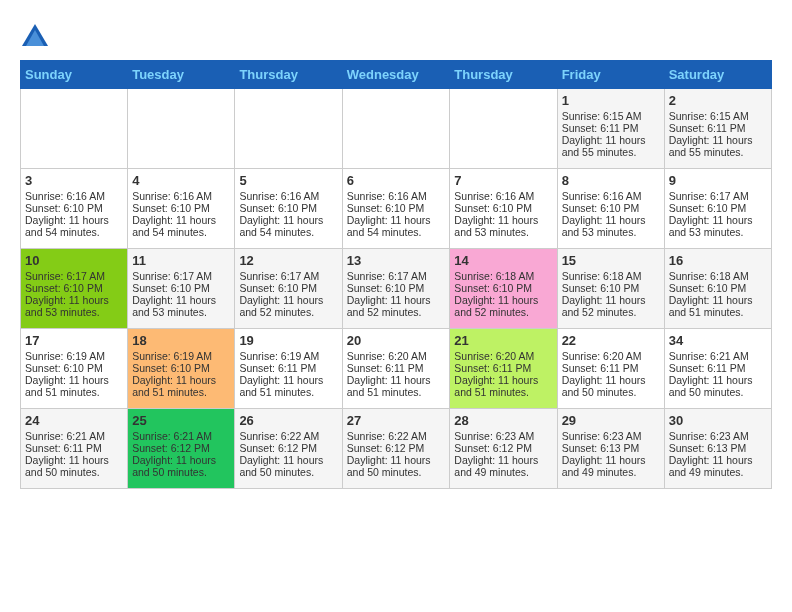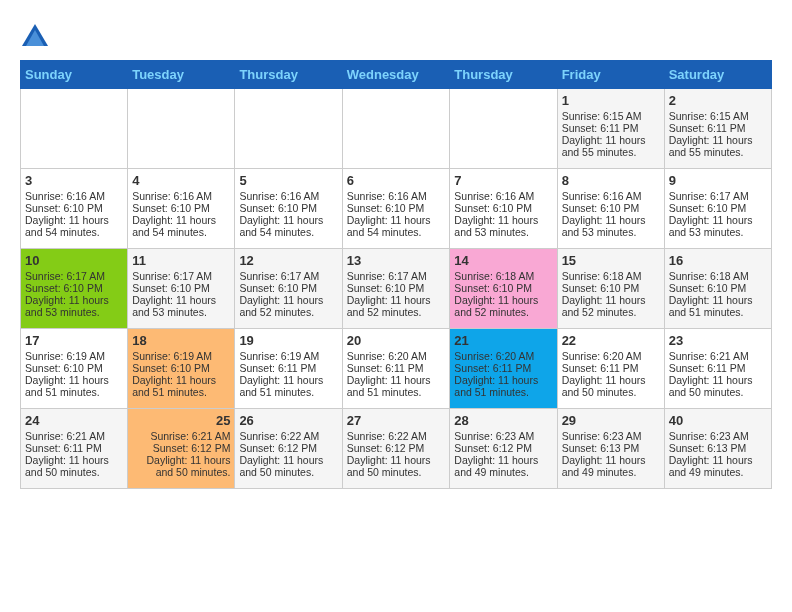--- a/index.html
+++ b/index.html
@@ -268,51 +268,51 @@
           <span style="display: block;">Daylight: 11 hours</span>
           <span style="display: block;">and 51 minutes.</span>
         </td>
         <td style="background: rgb(255, 255, 255);">
           <span class="day-num">20</span>
           <span style="display: block;">Sunrise: 6:20 AM</span>
           <span style="display: block;">Sunset: 6:11 PM</span>
           <span style="display: block;">Daylight: 11 hours</span>
           <span style="display: block;">and 51 minutes.</span>
         </td>
-        <td style="background: #0ea5e9;">
+        <td style="background: #bef264;">
           <span class="day-num">21</span>
           <span style="display: block;">Sunrise: 6:20 AM</span>
           <span style="display: block;">Sunset: 6:11 PM</span>
           <span style="display: block;">Daylight: 11 hours</span>
           <span style="display: block;">and 51 minutes.</span>
         </td>
         <td style="background: rgb(255, 255, 255);">
           <span class="day-num">22</span>
           <span style="display: block;">Sunrise: 6:20 AM</span>
           <span style="display: block;">Sunset: 6:11 PM</span>
           <span style="display: block;">Daylight: 11 hours</span>
           <span style="display: block;">and 50 minutes.</span>
         </td>
         <td style="background: rgb(255, 255, 255);">
-          <span class="day-num">23</span>
+          <span class="day-num">34</span>
           <span style="display: block;">Sunrise: 6:21 AM</span>
           <span style="display: block;">Sunset: 6:11 PM</span>
           <span style="display: block;">Daylight: 11 hours</span>
           <span style="display: block;">and 50 minutes.</span>
         </td>
       </tr>
       <tr>
         <td style="background: rgb(245, 245, 245);">
           <span class="day-num">24</span>
           <span style="display: block;">Sunrise: 6:21 AM</span>
           <span style="display: block;">Sunset: 6:11 PM</span>
           <span style="display: block;">Daylight: 11 hours</span>
           <span style="display: block;">and 50 minutes.</span>
         </td>
-        <td style="background: #fdba74; text-align: right;">
+        <td style="background: #22c55e;">
           <span class="day-num">25</span>
           <span style="display: block;">Sunrise: 6:21 AM</span>
           <span style="display: block;">Sunset: 6:12 PM</span>
           <span style="display: block;">Daylight: 11 hours</span>
           <span style="display: block;">and 50 minutes.</span>
         </td>
         <td style="background: rgb(245, 245, 245);">
           <span class="day-num">26</span>
           <span style="display: block;">Sunrise: 6:22 AM</span>
           <span style="display: block;">Sunset: 6:12 PM</span>
@@ -334,21 +334,21 @@
           <span style="display: block;">and 49 minutes.</span>
         </td>
         <td style="background: rgb(245, 245, 245);">
           <span class="day-num">29</span>
           <span style="display: block;">Sunrise: 6:23 AM</span>
           <span style="display: block;">Sunset: 6:13 PM</span>
           <span style="display: block;">Daylight: 11 hours</span>
           <span style="display: block;">and 49 minutes.</span>
         </td>
         <td style="background: rgb(245, 245, 245);">
-          <span class="day-num">40</span>
+          <span class="day-num">30</span>
           <span style="display: block;">Sunrise: 6:23 AM</span>
           <span style="display: block;">Sunset: 6:13 PM</span>
           <span style="display: block;">Daylight: 11 hours</span>
           <span style="display: block;">and 49 minutes.</span>
         </td>
       </tr>
     </tbody>
 </table>
 
 </body></html>

